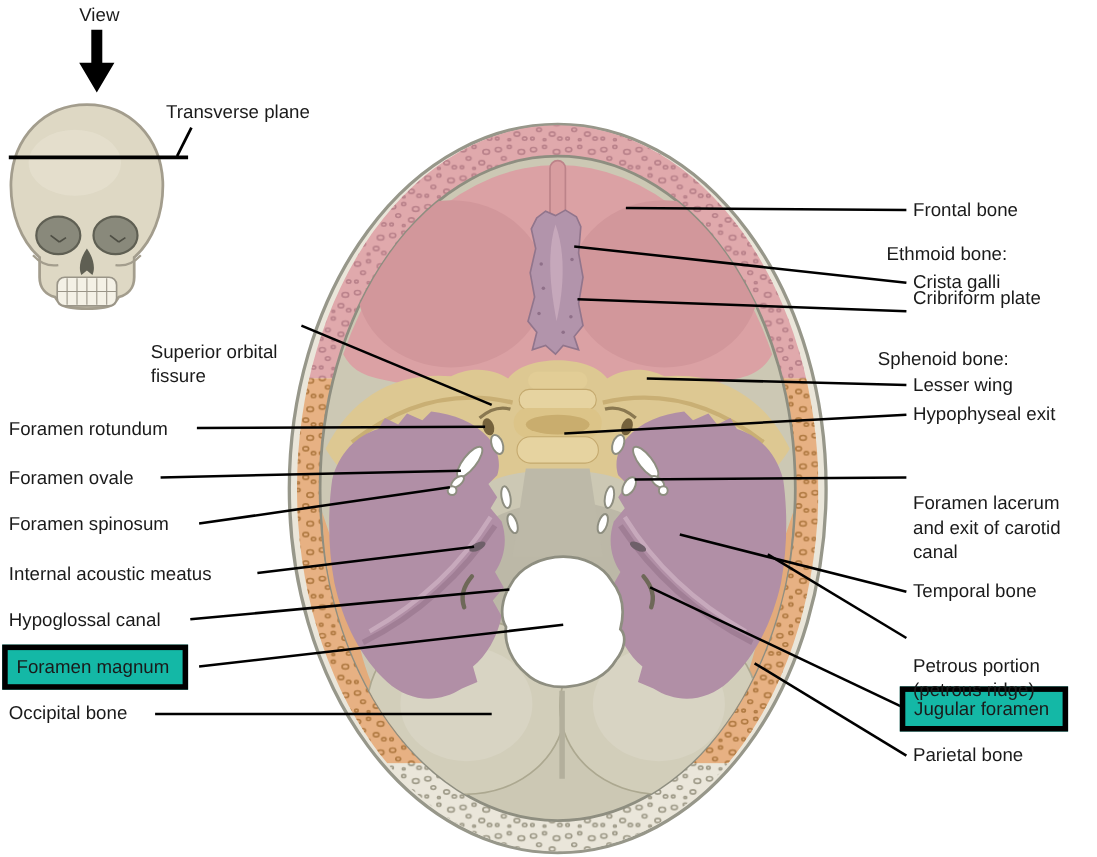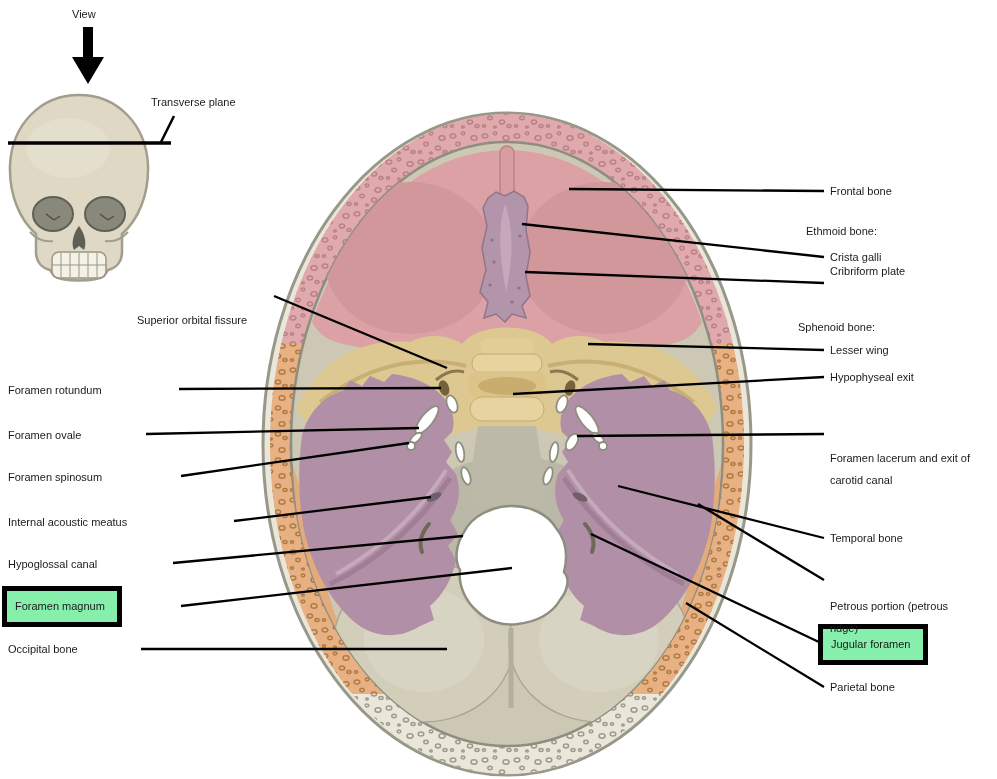--- a/index.html
+++ b/index.html
@@ -1,22 +1,22 @@
 <!DOCTYPE html>
 <html><head>
 <meta charset="utf-8">
 <style>
   html,body{margin:0;padding:0;background:#fff;}
   #stage{position:relative;width:997px;height:779px;background:#fff;overflow:hidden;
          font-family:"Liberation Sans","DejaVu Sans",sans-serif;color:#1a1a1a;}
   #art{position:absolute;left:0;top:0;}
-  .lbl{position:absolute;font-size:11px;line-height:22px;white-space:nowrap;}
+  .lbl{position:absolute;font-size:17px;line-height:22px;white-space:nowrap;}
   .lbl.wrap{white-space:normal;margin-top:24px;}
   .lbl.bold{font-weight:400;}
-  .lbl.boxed{border:5px solid #000;background:#86efac;padding:5px 12px 5px 8px;line-height:21px;}
+  .lbl.boxed{border:5px solid #000;background:#14b8a6;padding:5px 12px 5px 8px;line-height:21px;}
 </style>
 </head>
 <body>
 
 <div id="stage">
 
 <svg id="art" width="997" height="779" viewBox="0 0 997 779">
   <defs>
     <pattern id="pPink" patternUnits="userSpaceOnUse" width="32" height="26">
       <g fill="none" stroke="#b9818a" stroke-width="1.5">

